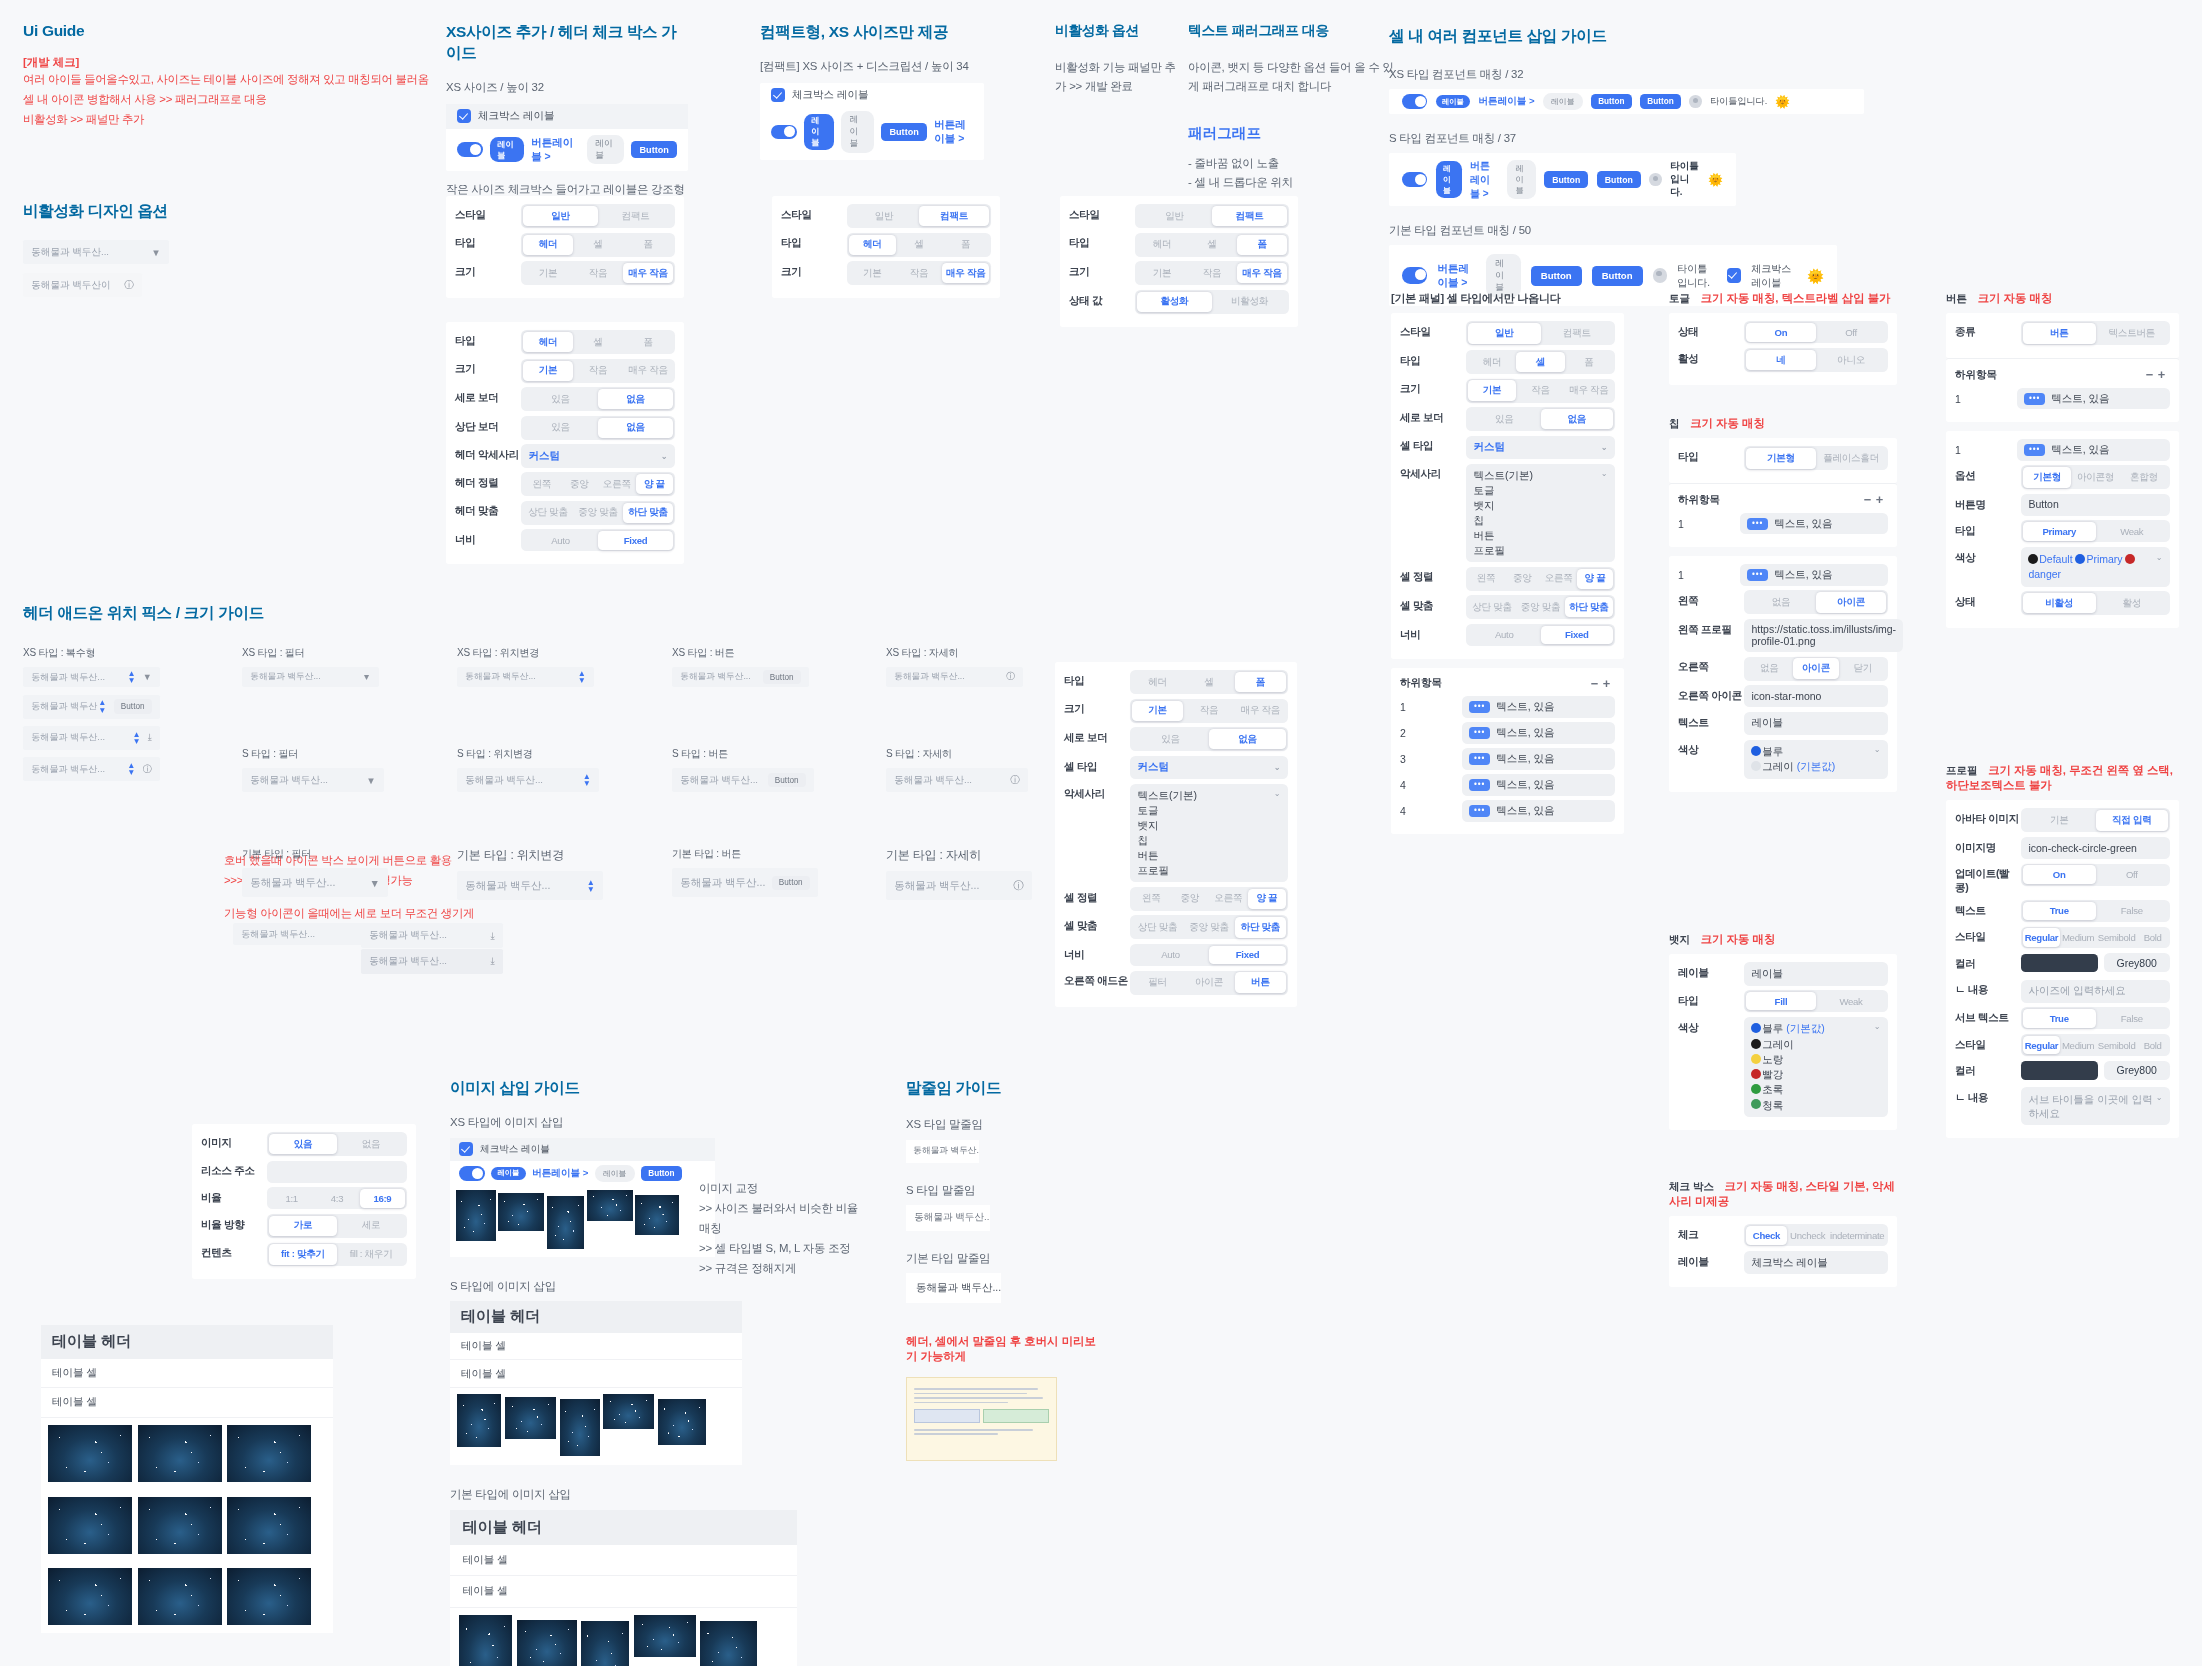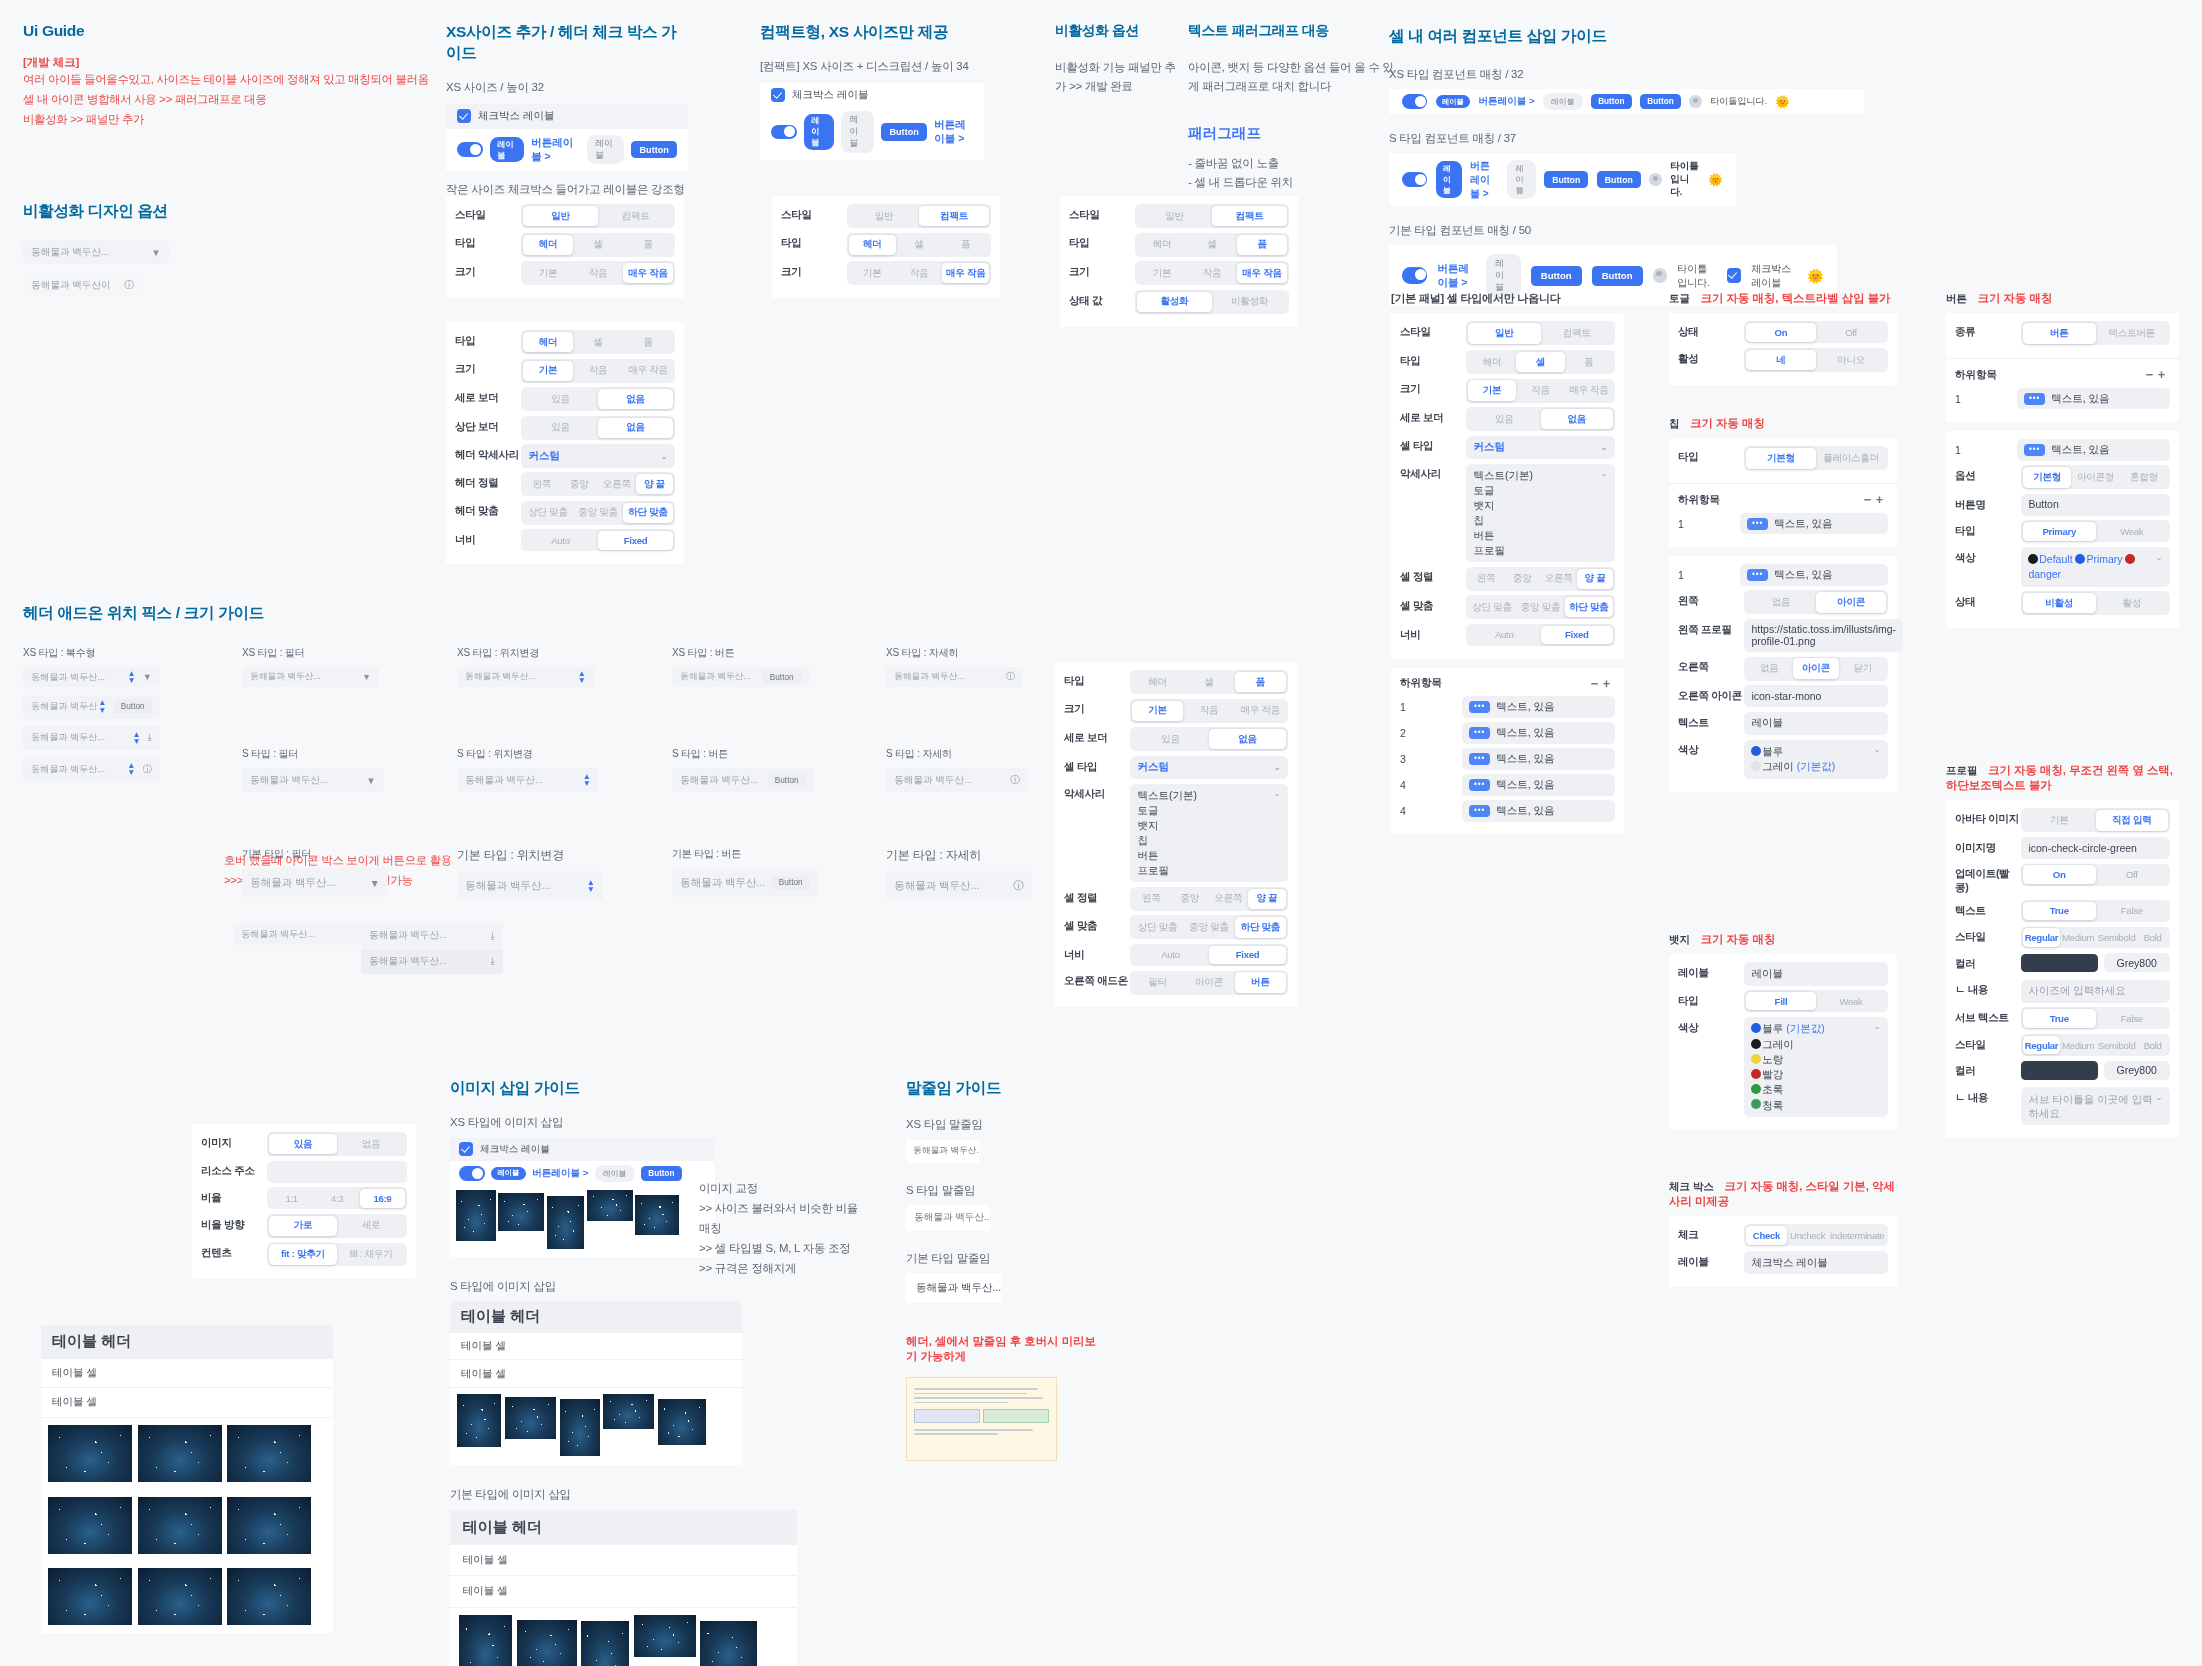--- a/index.html
+++ b/index.html
@@ -1112,20 +1112,21 @@
         <div class="sub" style="font-size:12px;">기본 타입 : 자세히</div>
         <div class="ha" style="width:146px;height:29px;padding:0 8.2px;margin-top:7.3px;font-size:10.5px;">
           <span class="txt">동해물과 백두산...</span>
           <span class="ic">ⓘ</span>
         </div>
       </div>
     </div>
   <div style="margin-top:22px;">
     <div class="red" style="margin-left:201px;">호버 했을때 아이콘 박스 보이게 버튼으로 활용</div>
     <div class="red" style="margin-left:201px;">&gt;&gt;&gt; 버튼 아이콘 업데이트 후 반영가능</div>
+    <div class="red" style="margin-left:201px; margin-top:12.8px;">기능형 아이콘이 올때에는 세로 보더 무조건 생기게</div>
   </div>
 </div>
 
 <div class="abs" style="left:233px; top:923px;">
   <div class="ha" style="width:142px;height:22px;padding:0 8.2px;font-size:9.1px;">
     <span class="txt">동해물과 백두산...</span>
     <span class="ic">⤓</span>
   </div>
   <div class="ha" style="width:142px;height:25px;padding:0 8.2px;font-size:9.6px;margin-top:3.7px;margin-left:128px;background:#eceef2;">
     <span class="txt">동해물과 백두산...</span>

